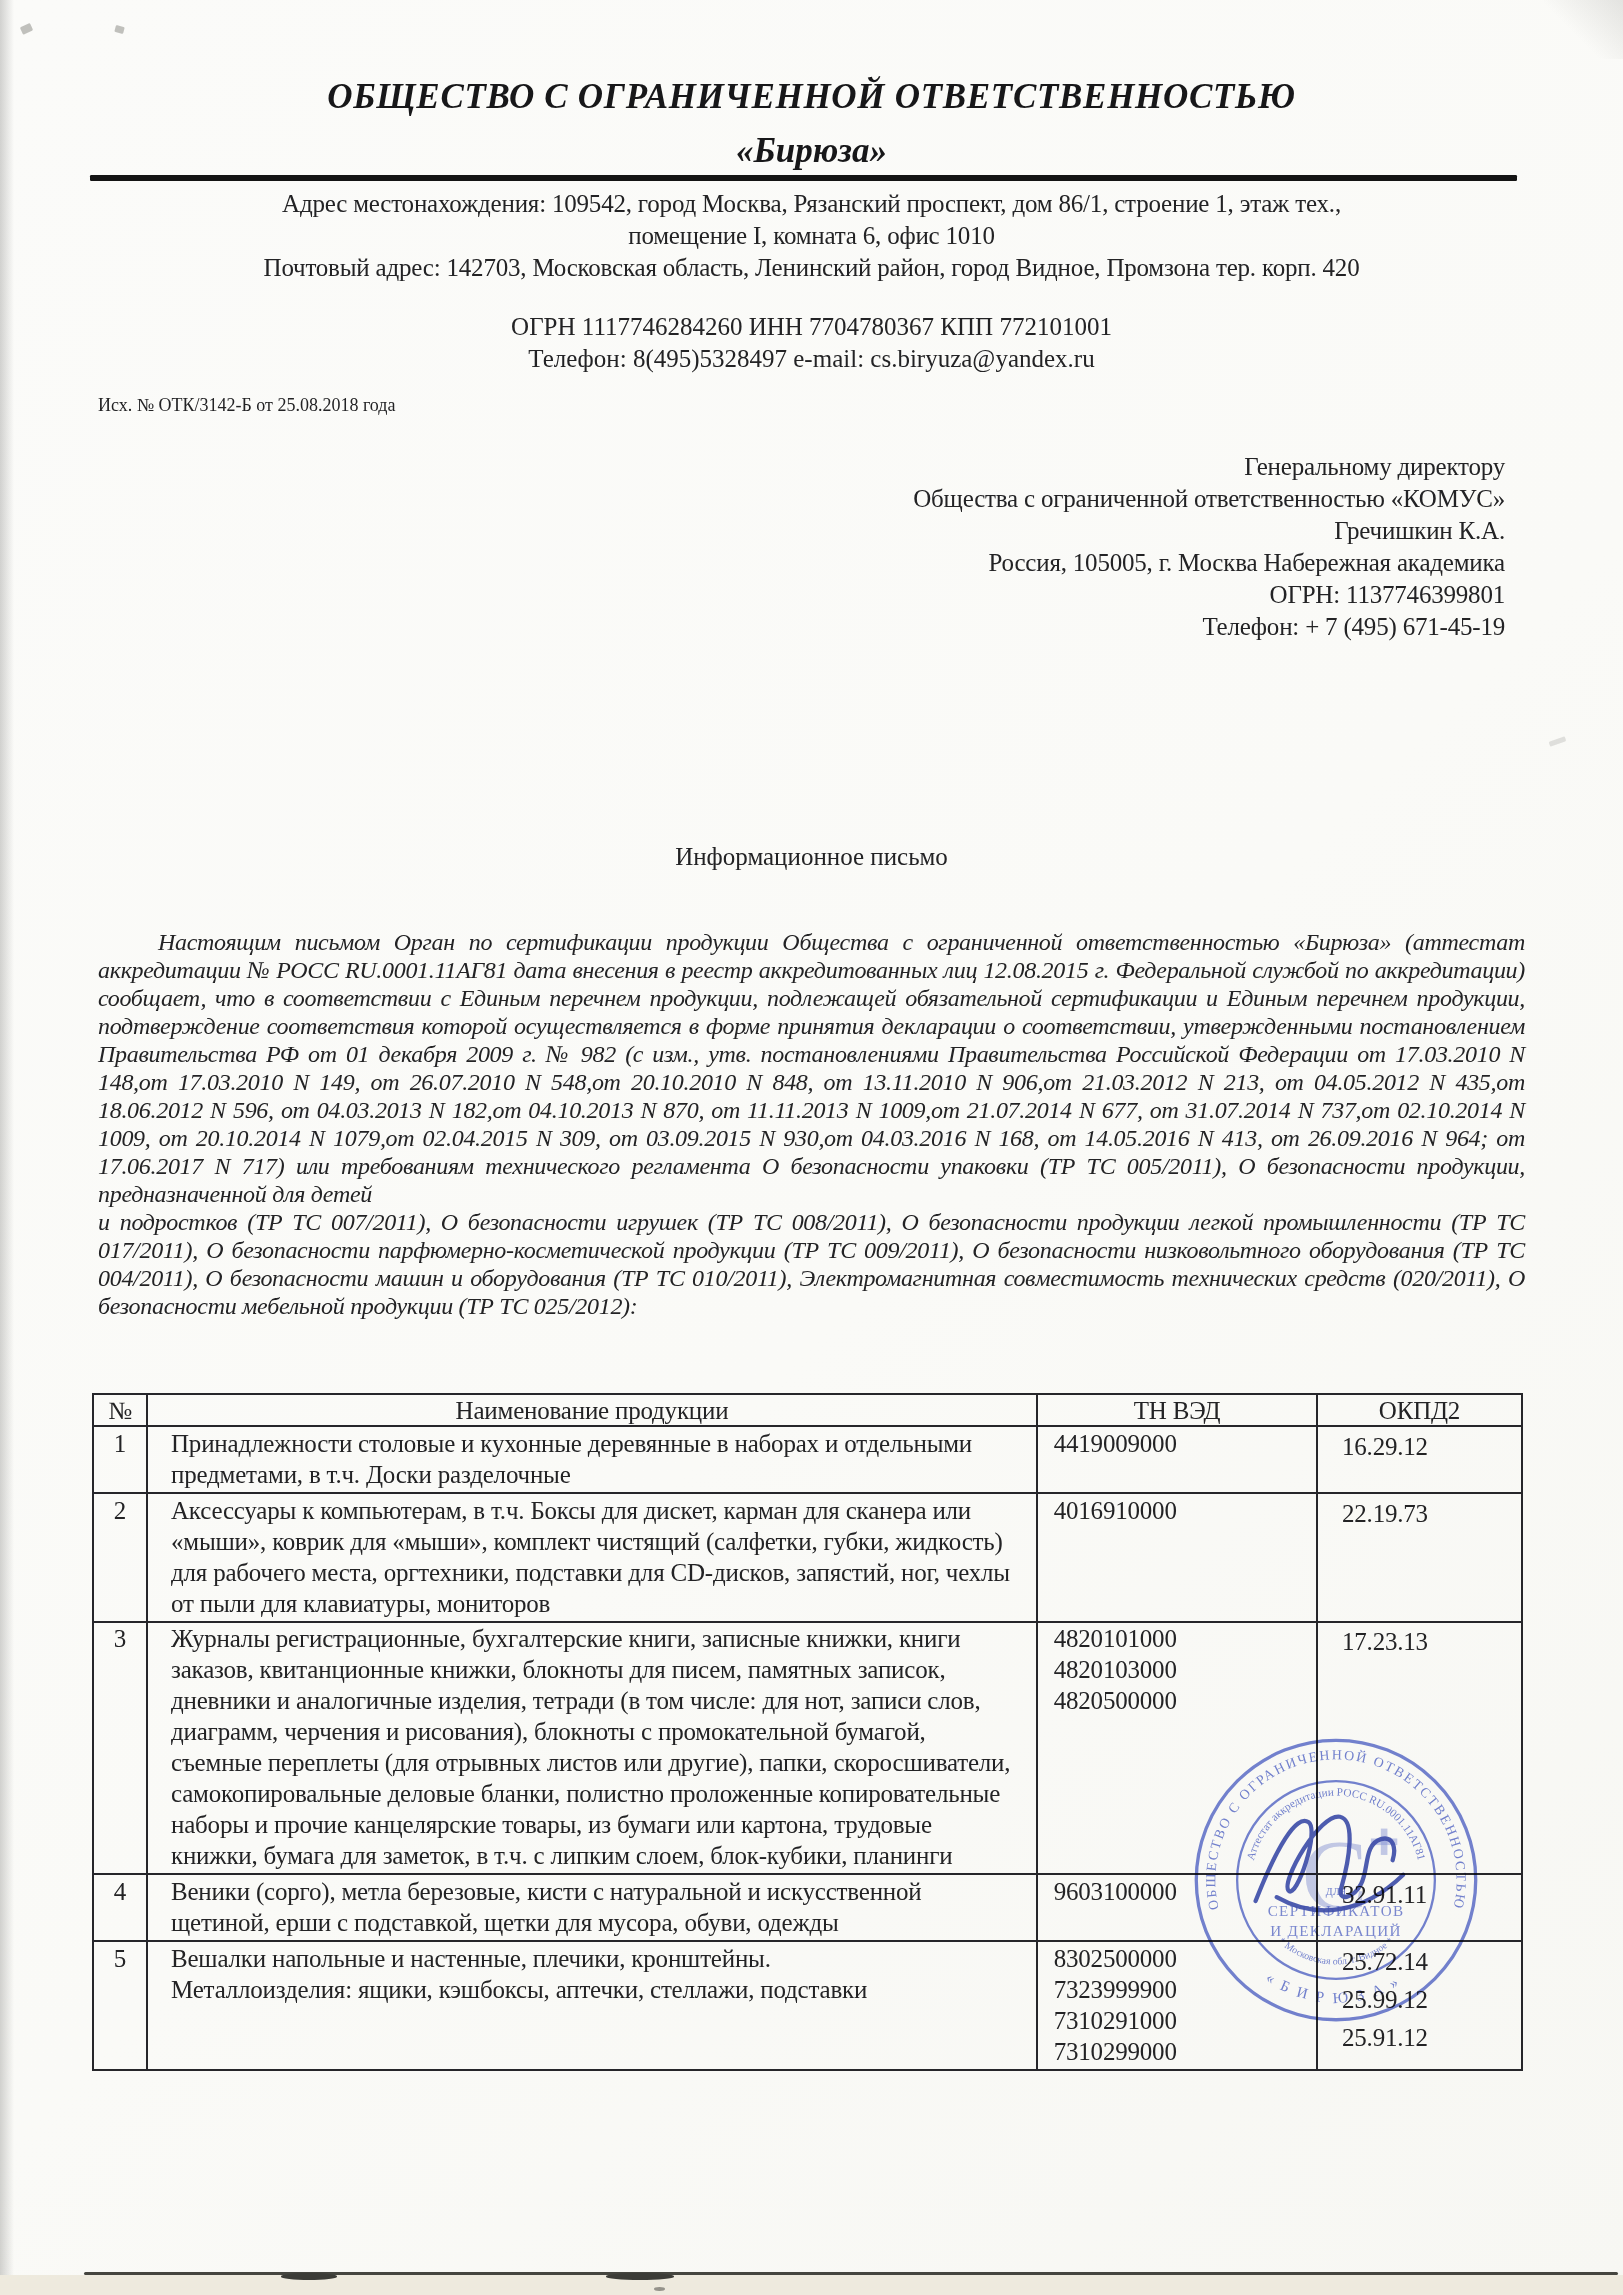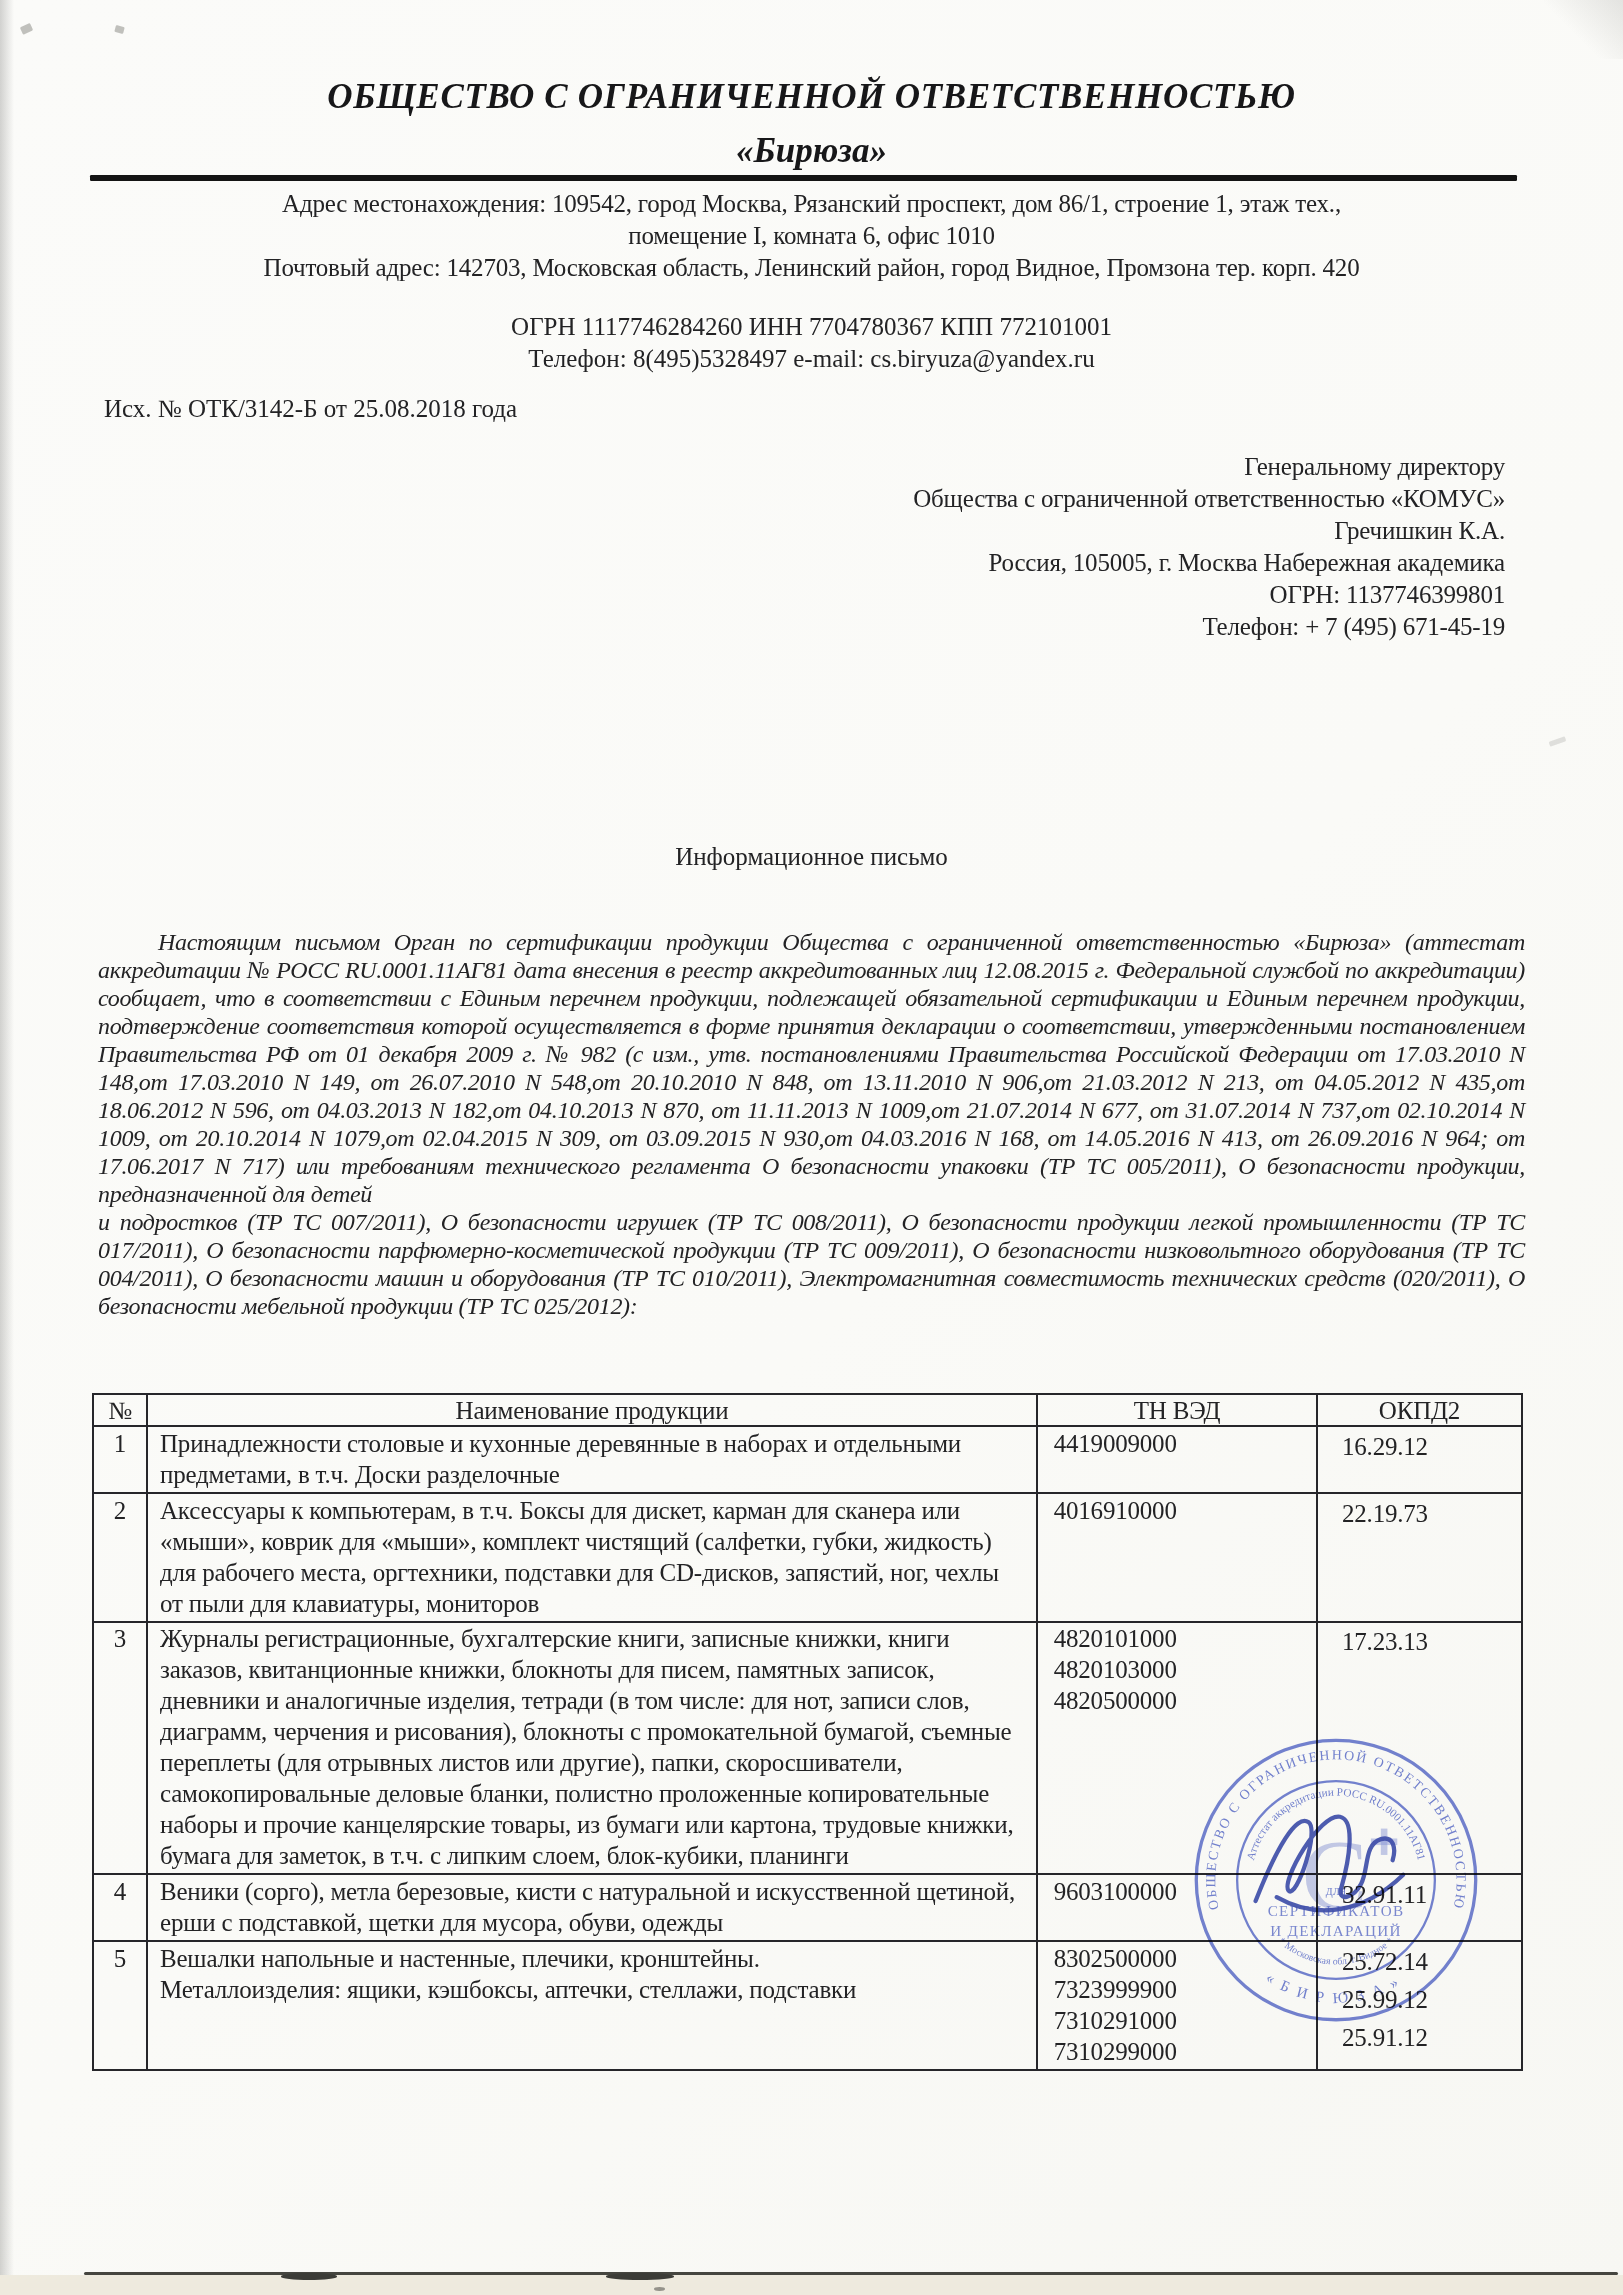--- a/index.html
+++ b/index.html
@@ -31,21 +31,21 @@
   
   .company-line1{position:absolute;left:0;top:77px;width:1623px;text-align:center;
     font-size:35px;font-weight:bold;font-style:italic;letter-spacing:0.7px;color:#171719;}
   .company-line2{position:absolute;left:0;top:131px;width:1623px;text-align:center;
     font-size:35px;font-weight:bold;font-style:italic;color:#171719;}
   .head-rule{position:absolute;left:90px;top:175px;width:1427px;height:5.9px;background:#141414;border-radius:1.3px;}
   .addr-block{position:absolute;left:0;top:188px;width:1623px;text-align:center;
     font-size:25px;line-height:32px;letter-spacing:-0.2px;}
   .ogrn-line{position:absolute;left:0;top:313px;width:1623px;text-align:center;font-size:25px;}
   .phone-line{position:absolute;left:0;top:345px;width:1623px;text-align:center;font-size:25px;font-family:Liberation Serif, serif;}
-  .ref-line{position:absolute;left:98px;top:395px;font-size:25px;margin-left:6px;}
+  .ref-line{position:absolute;left:98px;top:395px;font-size:18px;}
 
   .recipient{position:absolute;right:118px;top:451px;width:916px;text-align:right;
     font-size:25px;line-height:32px;letter-spacing:-0.2px;}
 
   .doc-title{position:absolute;left:0;top:843px;width:1623px;text-align:center;font-size:25px;}
 
   .bodytext{position:absolute;left:98px;top:928px;width:1427px;
     font-size:24px;line-height:28px;letter-spacing:-0.3px;
     text-align:justify;}
   .bodytext p{margin:0;font-style:italic;}
@@ -53,21 +53,21 @@
 
   
   .prod-table-wrap{position:absolute;left:92px;top:1393px;width:1429px;}
   table.prod{border-collapse:collapse;width:1429px;table-layout:fixed;
     font-size:25px;letter-spacing:-0.2px;color:#232325;}
   table.prod,.prod th,.prod td{border:2px solid #26262a;}
   table.prod{border-width:2.6px;}
   .prod th{font-weight:normal;text-align:center;padding:0.7px 2.6px;line-height:29px;border-bottom-width:2.6px;}
   .prod td{vertical-align:top;padding:0.7px 5.2px 2px 5.2px;line-height:31px;white-space:pre-line;}
   .prod td.c-num{text-align:center;padding-left:1.3px;padding-right:1.3px;}
-  .prod td.c-name{padding-left:12px;padding-right:17px;}
+  .prod td.c-name{padding-left:23px;padding-right:17px;}
   .prod td.c-tnved{padding-left:15.7px;}
   .prod td.c-okpd{padding-left:24px;line-height:38px;margin-left:47px;}
 
   
   .stamp{position:absolute;left:1191px;top:1735px;width:290px;height:290px;
     mix-blend-mode:multiply;opacity:.9;}
 </style>
 </head>
 <body>
 

